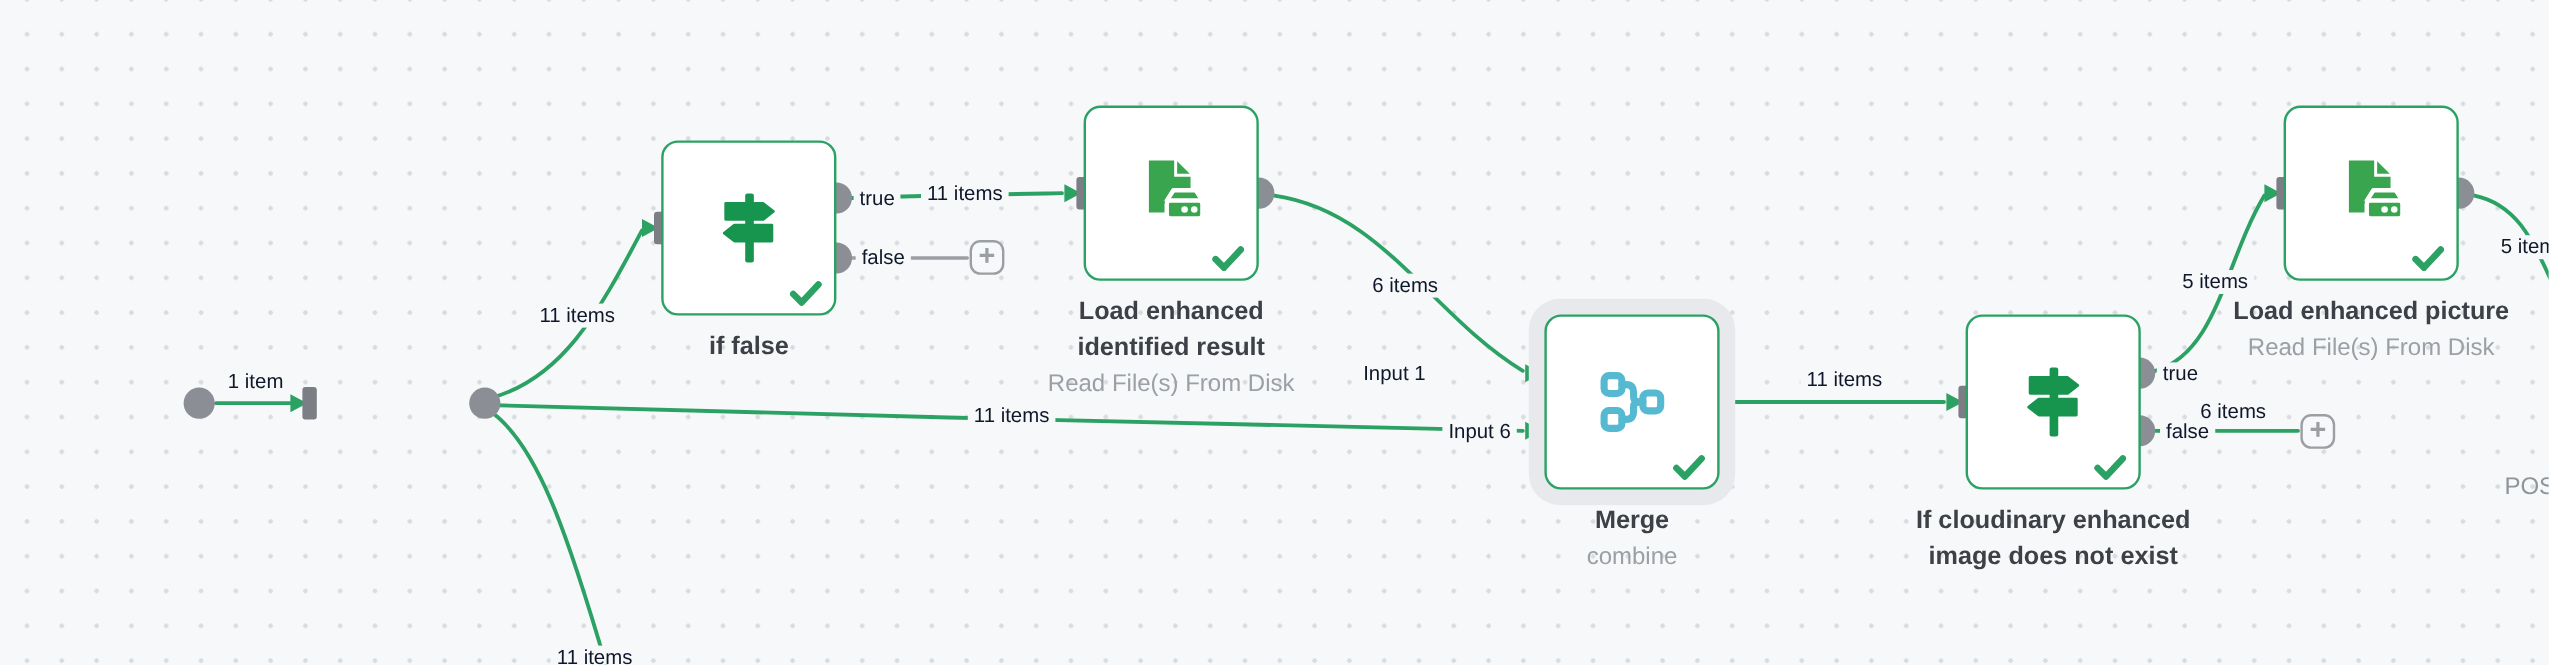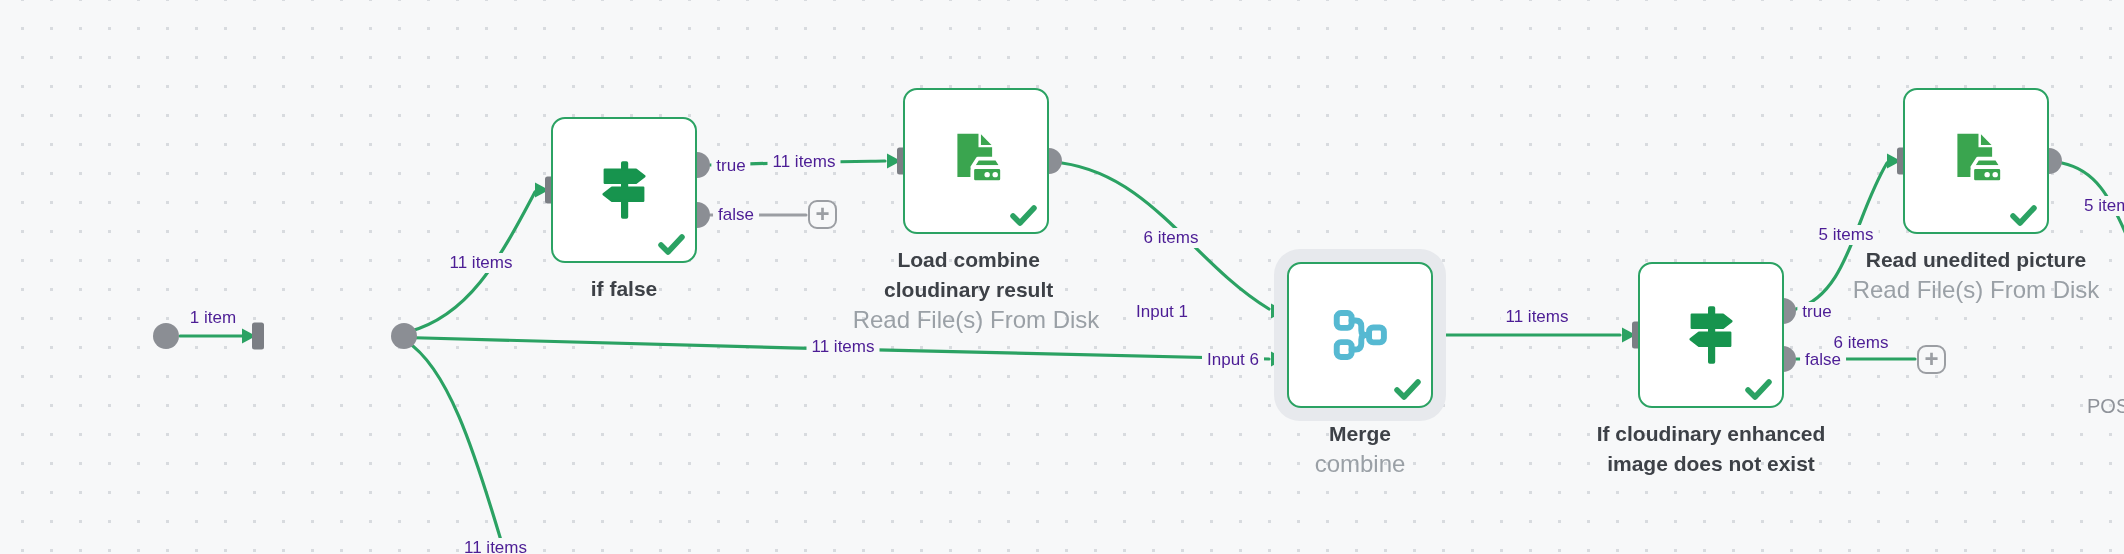--- a/index.html
+++ b/index.html
@@ -19,24 +19,24 @@
   }
   .box.trigger{border-radius:74px 14px 14px 74px;}
   .halo{position:absolute;left:-13px;top:-13px;width:172px;height:172px;background:#e7e9ed;border-radius:26px;}
   .check{position:absolute;right:10px;bottom:6px;}
   .nlabel{position:absolute;top:157px;left:50%;transform:translateX(-50%);text-align:center;}
   .ntitle{font-size:21px;font-weight:600;color:#3d4147;line-height:30px;white-space:pre-line;}
   .ntitle.w260{width:270px;}
   .ntitle.w240{width:250px;}
   .ntitle.w230{width:232px;}
   .ntitle.nowrap{white-space:nowrap;}
-  .nsub{font-size:24px;color:#9aa0a6;line-height:24px;margin-top:3px;white-space:nowrap;}
+  .nsub{font-size:20px;color:#9aa0a6;line-height:24px;margin-top:3px;white-space:nowrap;}
   .elabel{
     position:absolute;z-index:3;transform:translate(-50%,-50%);
-    font-size:17px;color:#4c1d95;background:#f7f8f9;padding:0 5px;white-space:nowrap;line-height:20px;
+    font-size:17px;color:#0f172a;background:#f7f8f9;padding:0 5px;white-space:nowrap;line-height:20px;
   }
   .elabel.clip{transform:none;}
   .ghost-title{position:absolute;z-index:3;font-size:20px;color:#8f939a;white-space:nowrap;}
   .plus{
     position:absolute;z-index:2;width:29px;height:29px;box-sizing:border-box;
     border:2.6px solid #9b9ea3;border-radius:9px;background:#f7f8f9;
     display:flex;align-items:center;justify-content:center;
   }
   .plus span{font-size:24px;font-weight:700;color:#9b9ea3;line-height:1;margin-top:-2px;}
 </style>
@@ -123,21 +123,21 @@
           <rect x="22" y="30" width="24" height="12" rx="2.5"></rect>
         </g>
         <circle cx="34" cy="36" r="2.2" fill="#ffffff"></circle>
         <circle cx="40.5" cy="36" r="2.2" fill="#ffffff"></circle>
       </svg>
       <svg class="check" width="27" height="21" viewBox="0 0 27 21">
         <path d="M3 11 L10 18 L24 3" stroke="#2ba263" stroke-width="5.5" fill="none" stroke-linecap="round" stroke-linejoin="round"></path>
       </svg>
     </div>
     <div class="nlabel">
-      <div class="ntitle w230">Load combine cloudinary result</div>
+      <div class="ntitle w230">Load enhanced identified result</div>
       <div class="nsub">Read File(s) From Disk</div>
     </div>
   </div>
 
   <div class="node" style="left:1638px;top:262px">
     <div class="box">
       <svg width="58" height="60" viewBox="0 0 48 50">
         <g fill="#17944e">
           <rect x="21.5" y="1" width="6" height="48" rx="1.5"></rect>
           <path d="M8 8 L34 8 L41 13.5 L34 19 L8 19 Z" stroke="#17944e" stroke-width="2" stroke-linejoin="round"></path>
@@ -185,21 +185,21 @@
           <rect x="22" y="30" width="24" height="12" rx="2.5"></rect>
         </g>
         <circle cx="34" cy="36" r="2.2" fill="#ffffff"></circle>
         <circle cx="40.5" cy="36" r="2.2" fill="#ffffff"></circle>
       </svg>
       <svg class="check" width="27" height="21" viewBox="0 0 27 21">
         <path d="M3 11 L10 18 L24 3" stroke="#2ba263" stroke-width="5.5" fill="none" stroke-linecap="round" stroke-linejoin="round"></path>
       </svg>
     </div>
     <div class="nlabel">
-      <div class="ntitle nowrap">Read unedited picture</div>
+      <div class="ntitle nowrap">Load enhanced picture</div>
       <div class="nsub">Read File(s) From Disk</div>
     </div>
   </div>
 
   <div class="plus" style="left:808px;top:200px">
       <span>+</span>
     </div>
   <div class="plus" style="left:1917px;top:345px">
       <span>+</span>
     </div>

